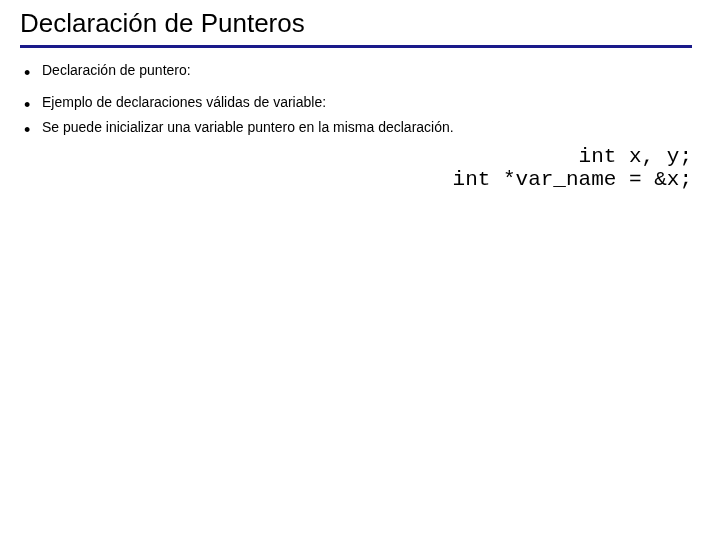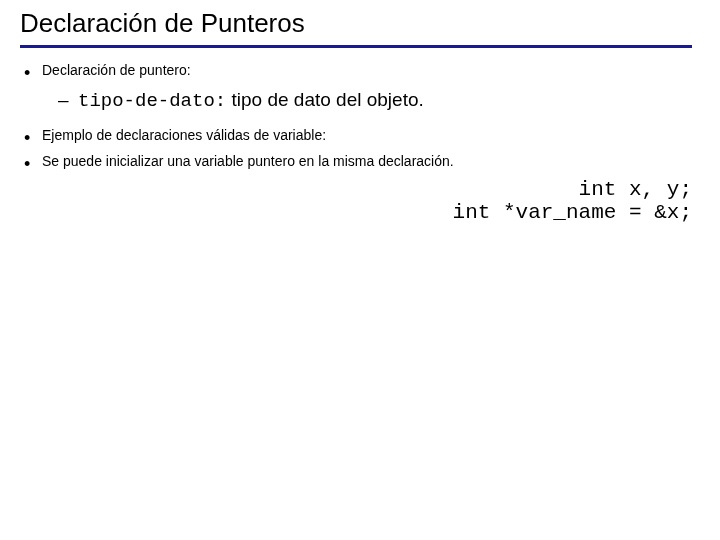--- a/index.html
+++ b/index.html
@@ -88,23 +88,20 @@
 
 <div class="slide">
 
   <h1 class="title">Declaración de Punteros</h1>
   <hr class="title-rule">
 
   <p class="b1">Declaración de puntero:</p>
 
 
   <div class="sub-list">
-    <p class="sub-item">
-      <span class="mono">tipo-de-dato:</span><span> tipo de dato del objeto.</span>
-    </p>
   </div>
 
   <p class="b1">Ejemplo de declaraciones válidas de variable:</p>
 
 
   <p class="b1 justify">Se puede inicializar una variable puntero en la misma declaración.</p>
 
   <div class="code-block ind2">int x, y;
 int *var_name = &amp;x;</div>
 

